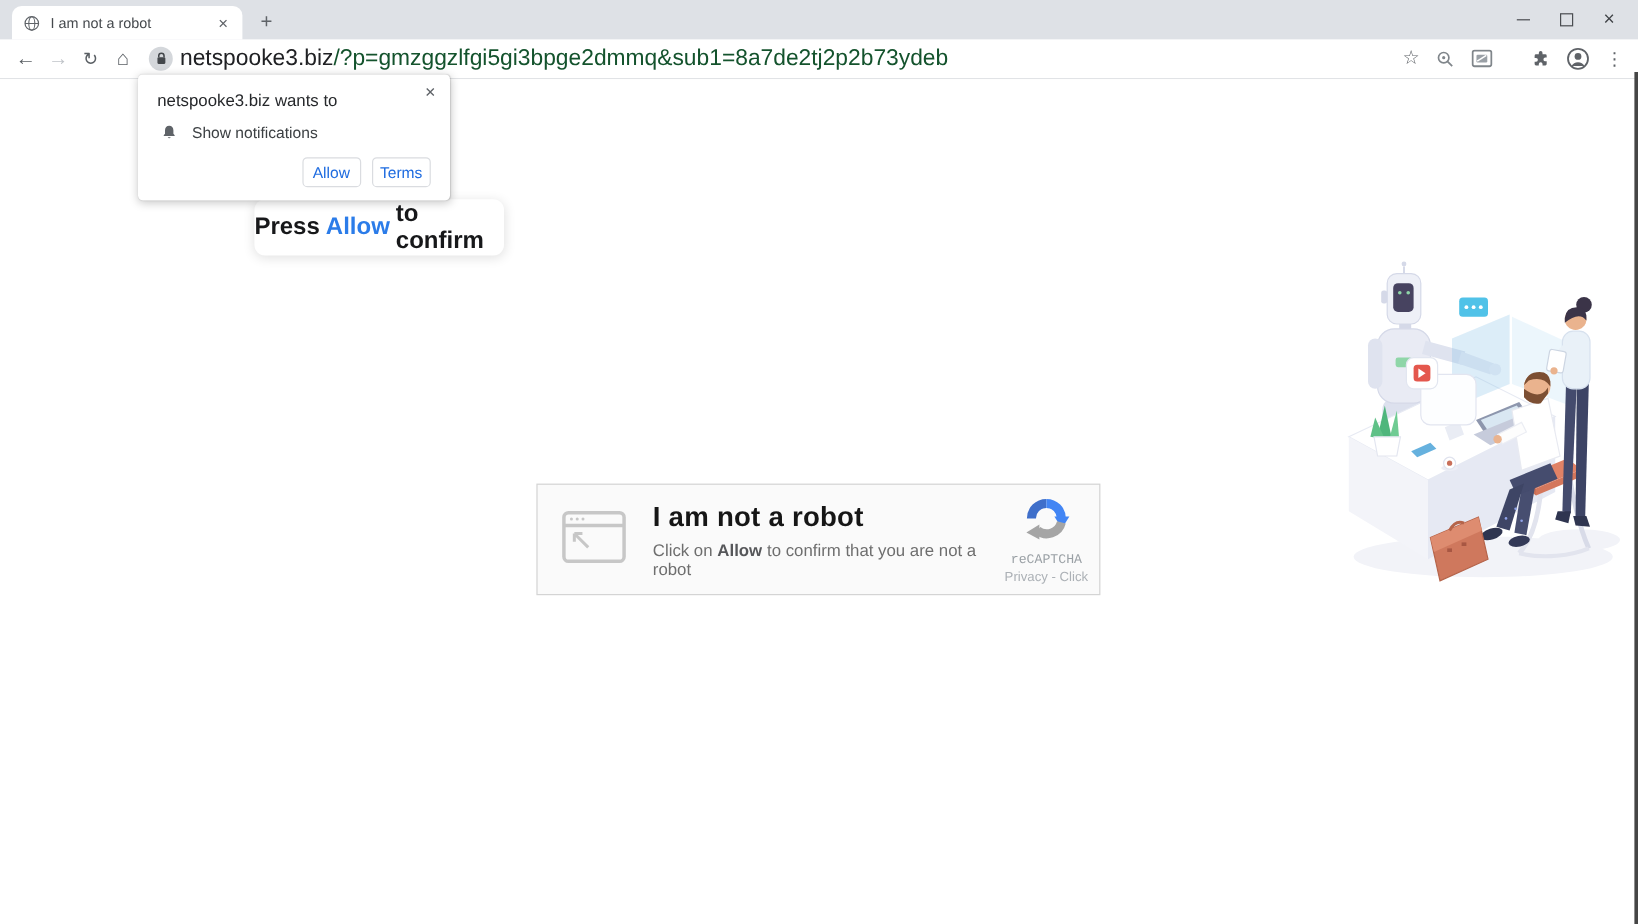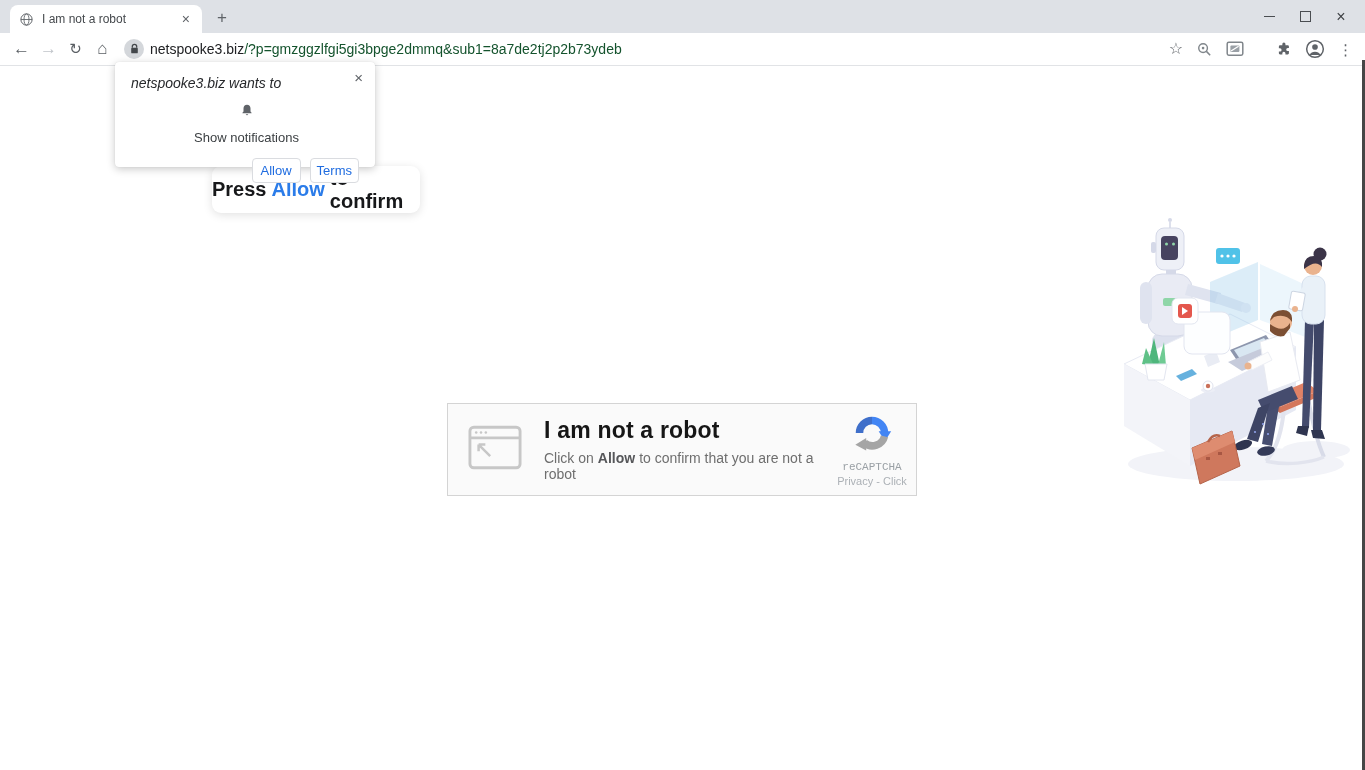--- a/index.html
+++ b/index.html
@@ -23,39 +23,39 @@
 
   
   .toolbar{position:relative;height:32px;background:#fff;border-bottom:1px solid #e1e3e6;
            display:flex;align-items:center;padding:0 8px;}
   .tbtn{width:27px;height:27px;display:flex;align-items:center;justify-content:center;
         font-size:17px;color:#5a5f64;flex:none;}
   .tbtn.disabled{color:#c0c4c9;}
   .site-chip{width:20px;height:20px;border-radius:50%;background:#d4d7db;display:flex;
              align-items:center;justify-content:center;margin-left:8px;flex:none;}
   .url-bar{flex:1;display:flex;align-items:flex-start;margin-left:6px;min-width:0;
-           font-size:14px;white-space:nowrap;overflow:hidden;}
+           font-size:19px;white-space:nowrap;overflow:hidden;}
   .url-domain{color:#202124;}
   .url-path{color:#14532d;}
   .tb-right{display:flex;align-items:center;gap:13px;margin-left:10px;margin-right:4px;flex:none;}
   .tb-right .ibtn{display:flex;align-items:center;justify-content:center;color:#5f6368;}
   .star-glyph{font-size:16px;color:#5f6368;line-height:1;}
   .ext-btn{margin-left:18px;}
   .kebab{font-size:15px;color:#5f6368;letter-spacing:0;line-height:1;}
 
   
   .content{position:absolute;top:66px;left:0;right:0;bottom:0;background:#fff;}
   .right-edge{position:absolute;top:60px;right:0;width:3px;bottom:0;background:#464646;z-index:60;}
 
   
   .perm-dialog{position:absolute;left:115px;top:62px;width:260px;height:105px;background:#fff;
                border-radius:4px;box-shadow:0 2px 8px rgba(0,0,0,.22),0 0 1px rgba(0,0,0,.12);
                z-index:30;padding:13px 16px 0;box-sizing:border-box;}
-  .perm-title{font-size:14px;color:#26282b;font-style:italic;}
-  .perm-row{display:flex;align-items:center;gap:12px;margin:12px 0 0 3px;flex-direction:column;}
+  .perm-title{font-size:14px;color:#26282b;}
+  .perm-row{display:flex;align-items:center;gap:12px;margin:12px 0 0 3px;}
   .perm-label{font-size:13px;color:#3c4043;}
   .perm-actions{display:flex;justify-content:flex-end;gap:9px;margin-top:13px;}
   .perm-btn{min-width:49px;box-sizing:border-box;padding:4px 6px;font-size:13px;font-weight:500;
             color:#1f6ce0;background:#fff;border:1px solid #dadce0;border-radius:4px;
             text-align:center;font-family:inherit;}
   .perm-close{position:absolute;top:6px;right:10px;font-size:15px;color:#5f6368;line-height:1;padding:2px;}
 
   
   .banner{position:absolute;left:212px;top:166px;width:208px;height:47px;background:#fff;
           border-radius:9px;box-shadow:0 2px 10px rgba(0,0,0,.12);display:flex;align-items:center;

